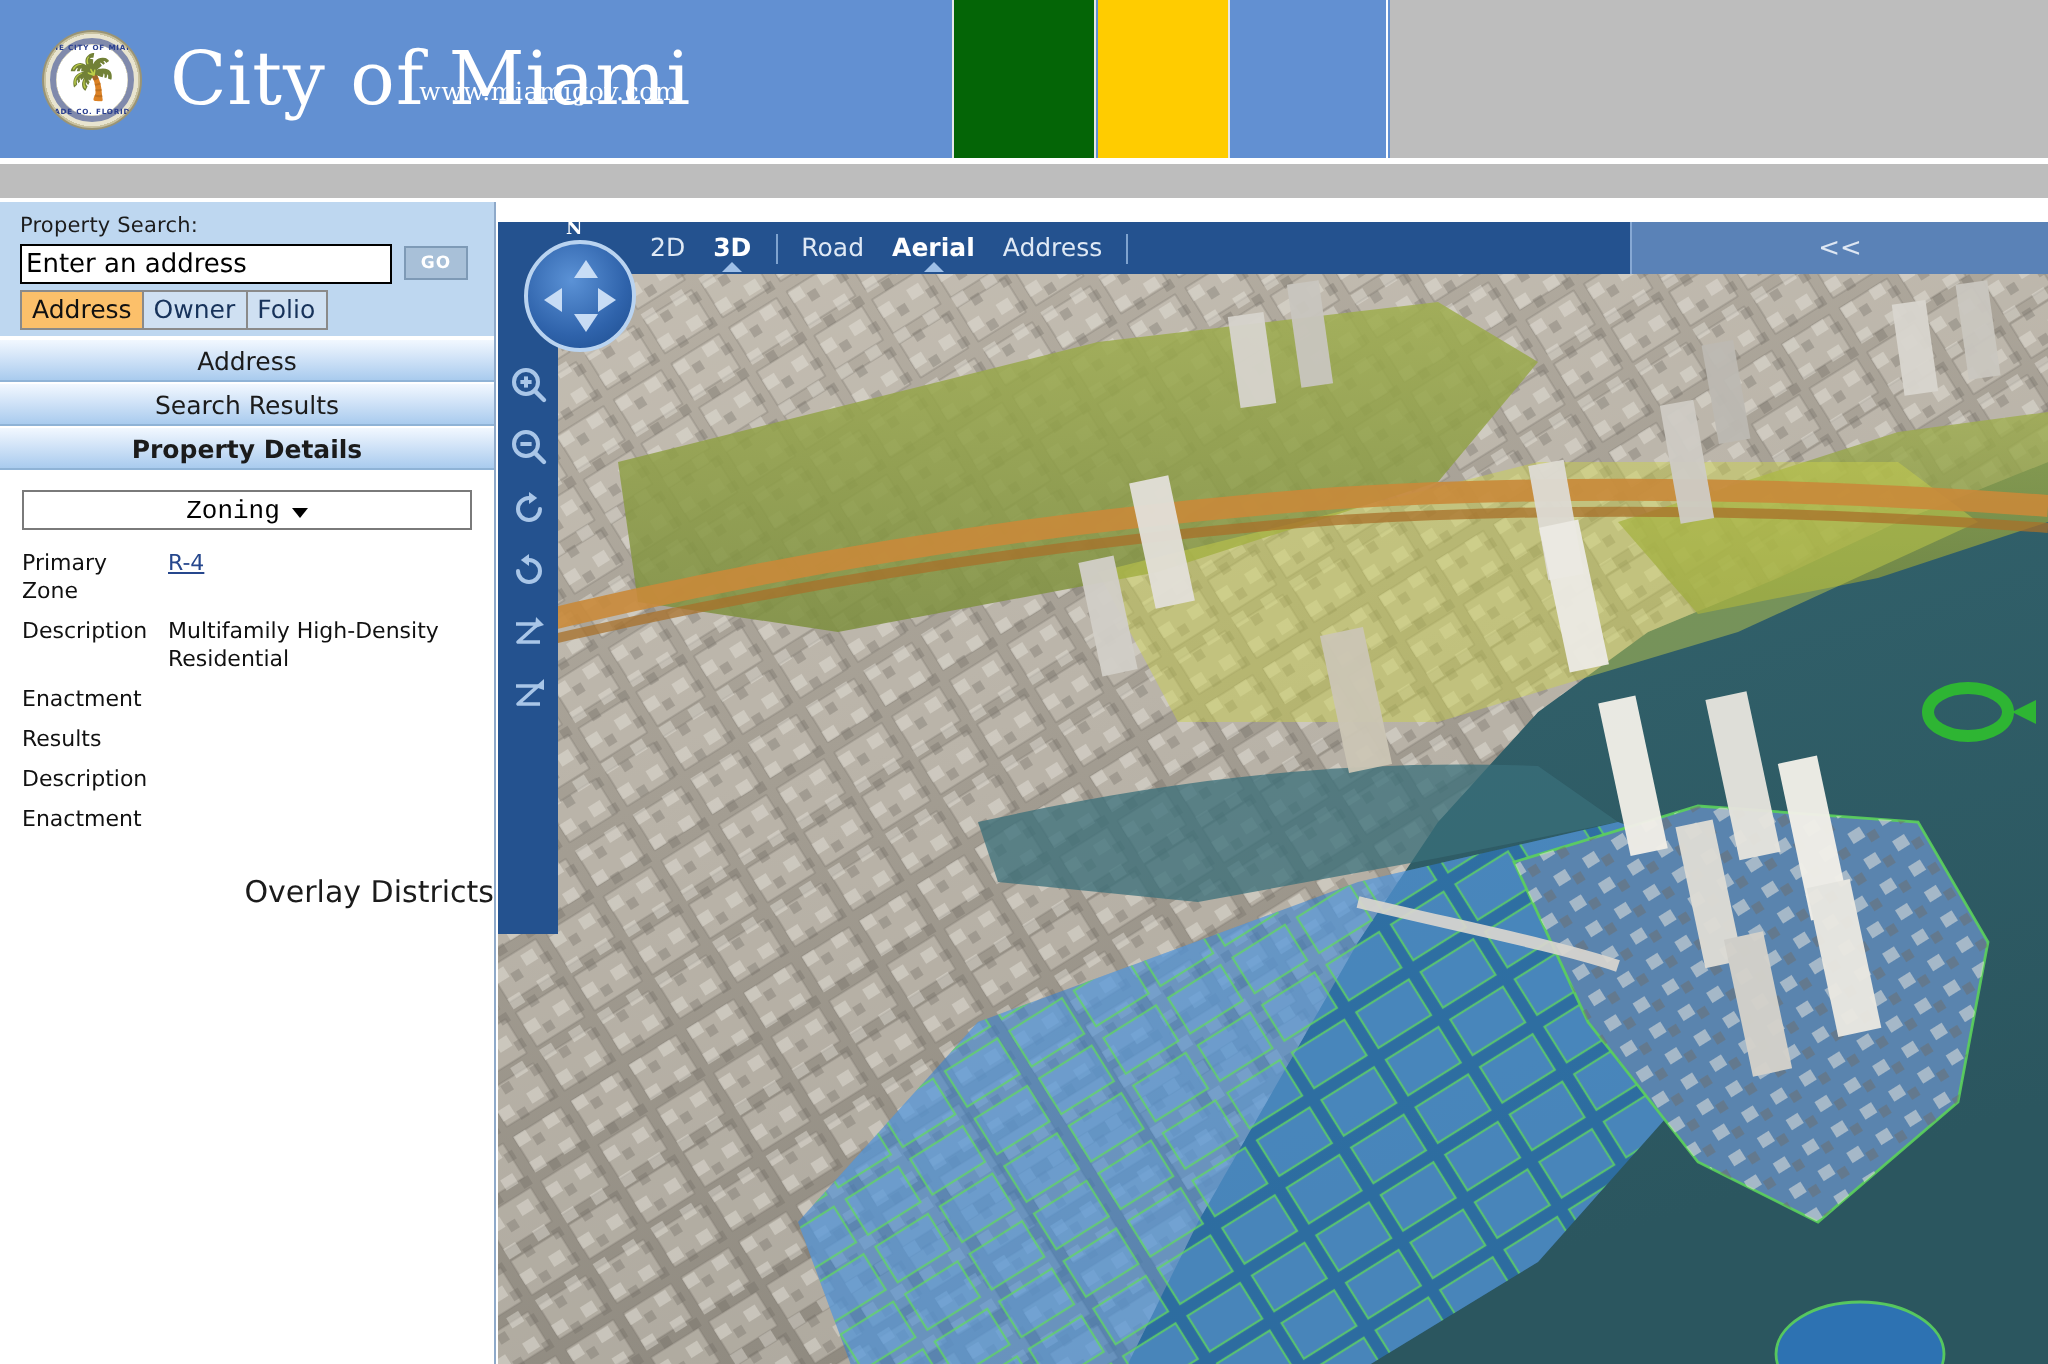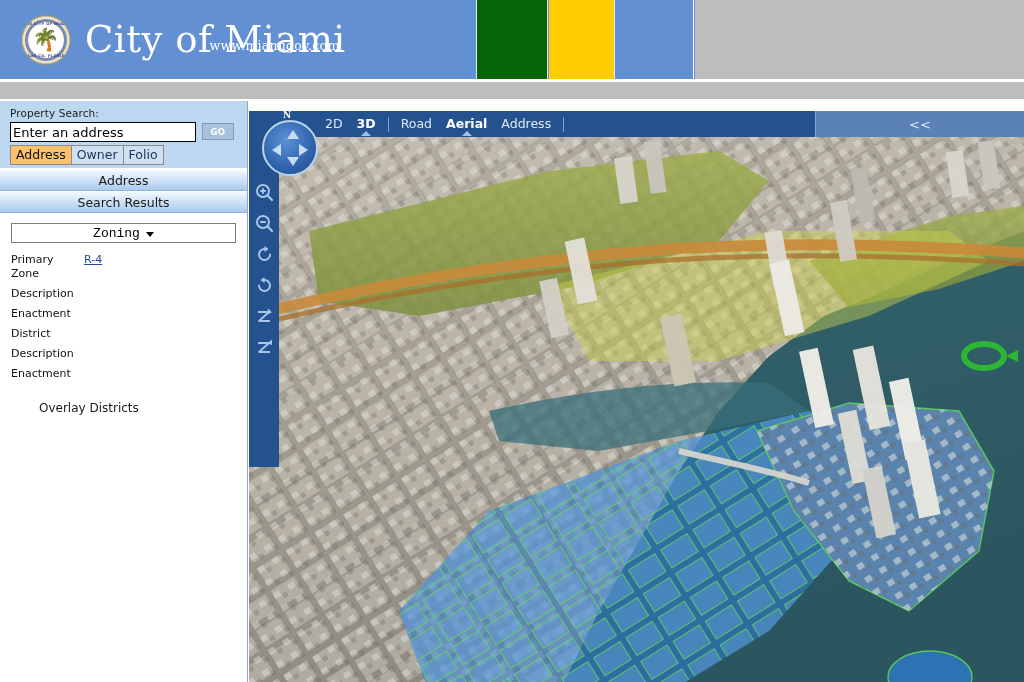--- a/index.html
+++ b/index.html
@@ -117,21 +117,21 @@
     border-right: 4px solid transparent; border-top: 5px solid #000; margin-top: 2px;
   }
 
   #details { margin: 10px 0 0 11px; font-size: 11px; color: #111111; }
   .d-row { display: flex; align-items: flex-start; margin-bottom: 6px; }
   .d-label { width: 73px; flex: none; line-height: 14px; }
   .d-value { line-height: 14px; }
   .d-value.link { color: #26478d; text-decoration: underline; cursor: pointer; }
   .d-value.wrap { width: 140px; }
   #overlay-heading {
-    text-align: left; font-size: 12px; color: #1b1b1b; margin-top: 20px; margin-left: 39px;
+    text-align: right; font-size: 15px; color: #1b1b1b; margin-top: 20px; margin-left: 39px;
   }
 
   
   #map {
     position: absolute; left: 249px; top: 111px; width: 775px; height: 581px;
     overflow: hidden; background: #2a5c63;
   }
   #map-canvas { position: absolute; inset: 0; }
 
   
@@ -228,40 +228,42 @@
       </div>
       <div id="type-tabs">
         <div class="type-tab active">Address</div>
         <div class="type-tab">Owner</div>
         <div class="type-tab">Folio</div>
       </div>
     </div>
 
     <div class="section-bar">Address</div>
     <div class="section-bar">Search Results</div>
+    <div class="section-bar current">Property Details</div>
 
     <div id="zoning-select">
       <span>Zoning</span>
       <span class="caret-dn"></span>
     </div>
 
     <div id="details">
       <div class="d-row">
         <div class="d-label">Primary Zone</div>
         <div class="d-value link">R-4</div>
       </div>
       <div class="d-row">
         <div class="d-label">Description</div>
+        <div class="d-value wrap">Multifamily High-Density Residential</div>
       </div>
       <div class="d-row">
         <div class="d-label">Enactment</div>
         <div class="d-value"></div>
       </div>
       <div class="d-row">
-        <div class="d-label">District</div>
+        <div class="d-label">Results</div>
         <div class="d-value"></div>
       </div>
       <div class="d-row">
         <div class="d-label">Description</div>
         <div class="d-value"></div>
       </div>
       <div class="d-row">
         <div class="d-label">Enactment</div>
         <div class="d-value"></div>
       </div>

